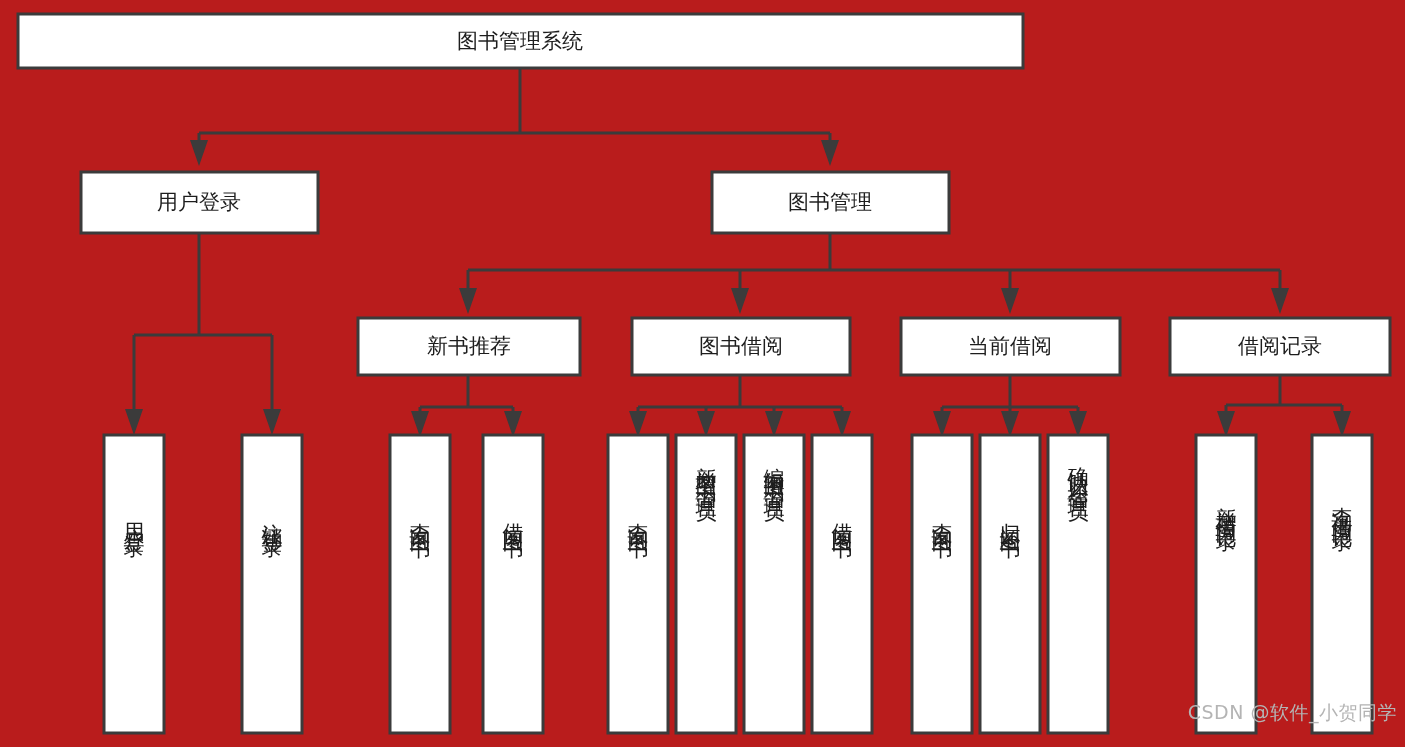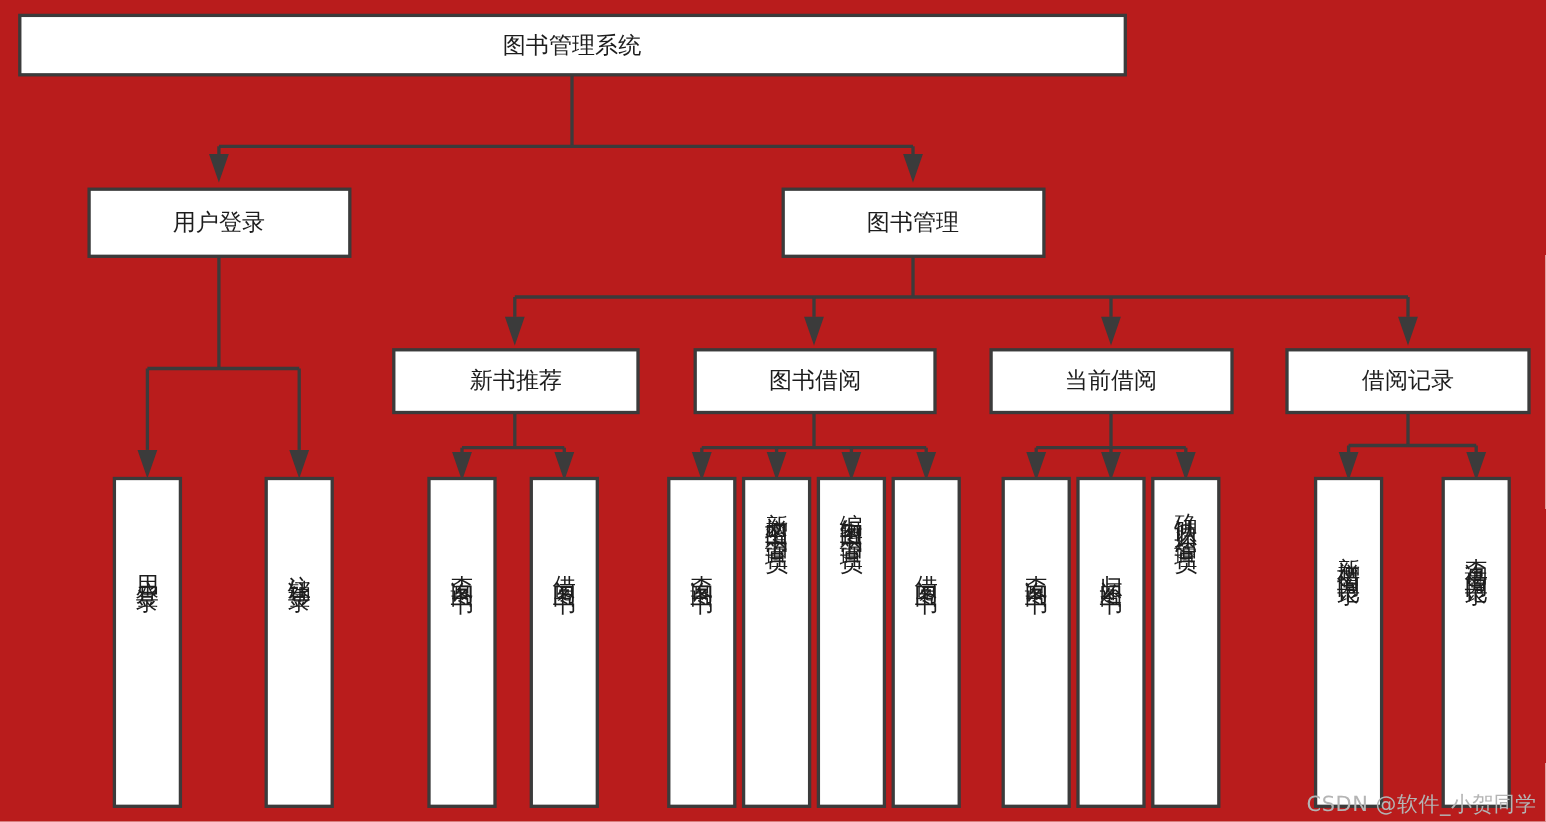--- a/index.html
+++ b/index.html
@@ -53,21 +53,21 @@
     font-size: 21px;
     fill: #1d1d1d;
     writing-mode: vertical-rl;
     text-orientation: upright;
     letter-spacing: 5px;
     white-space: pre;
   }
   .watermark {
     position: absolute;
     right: 8px;
-    bottom: 3px;
+    bottom: 21px;
     font-family: "DejaVu Sans", "Liberation Sans", sans-serif;
     font-size: 19px;
     color: #b4b4b4;
     letter-spacing: 0.5px;
     user-select: none;
     pointer-events: none;
   }
 </style>
 </head>
 <body>

